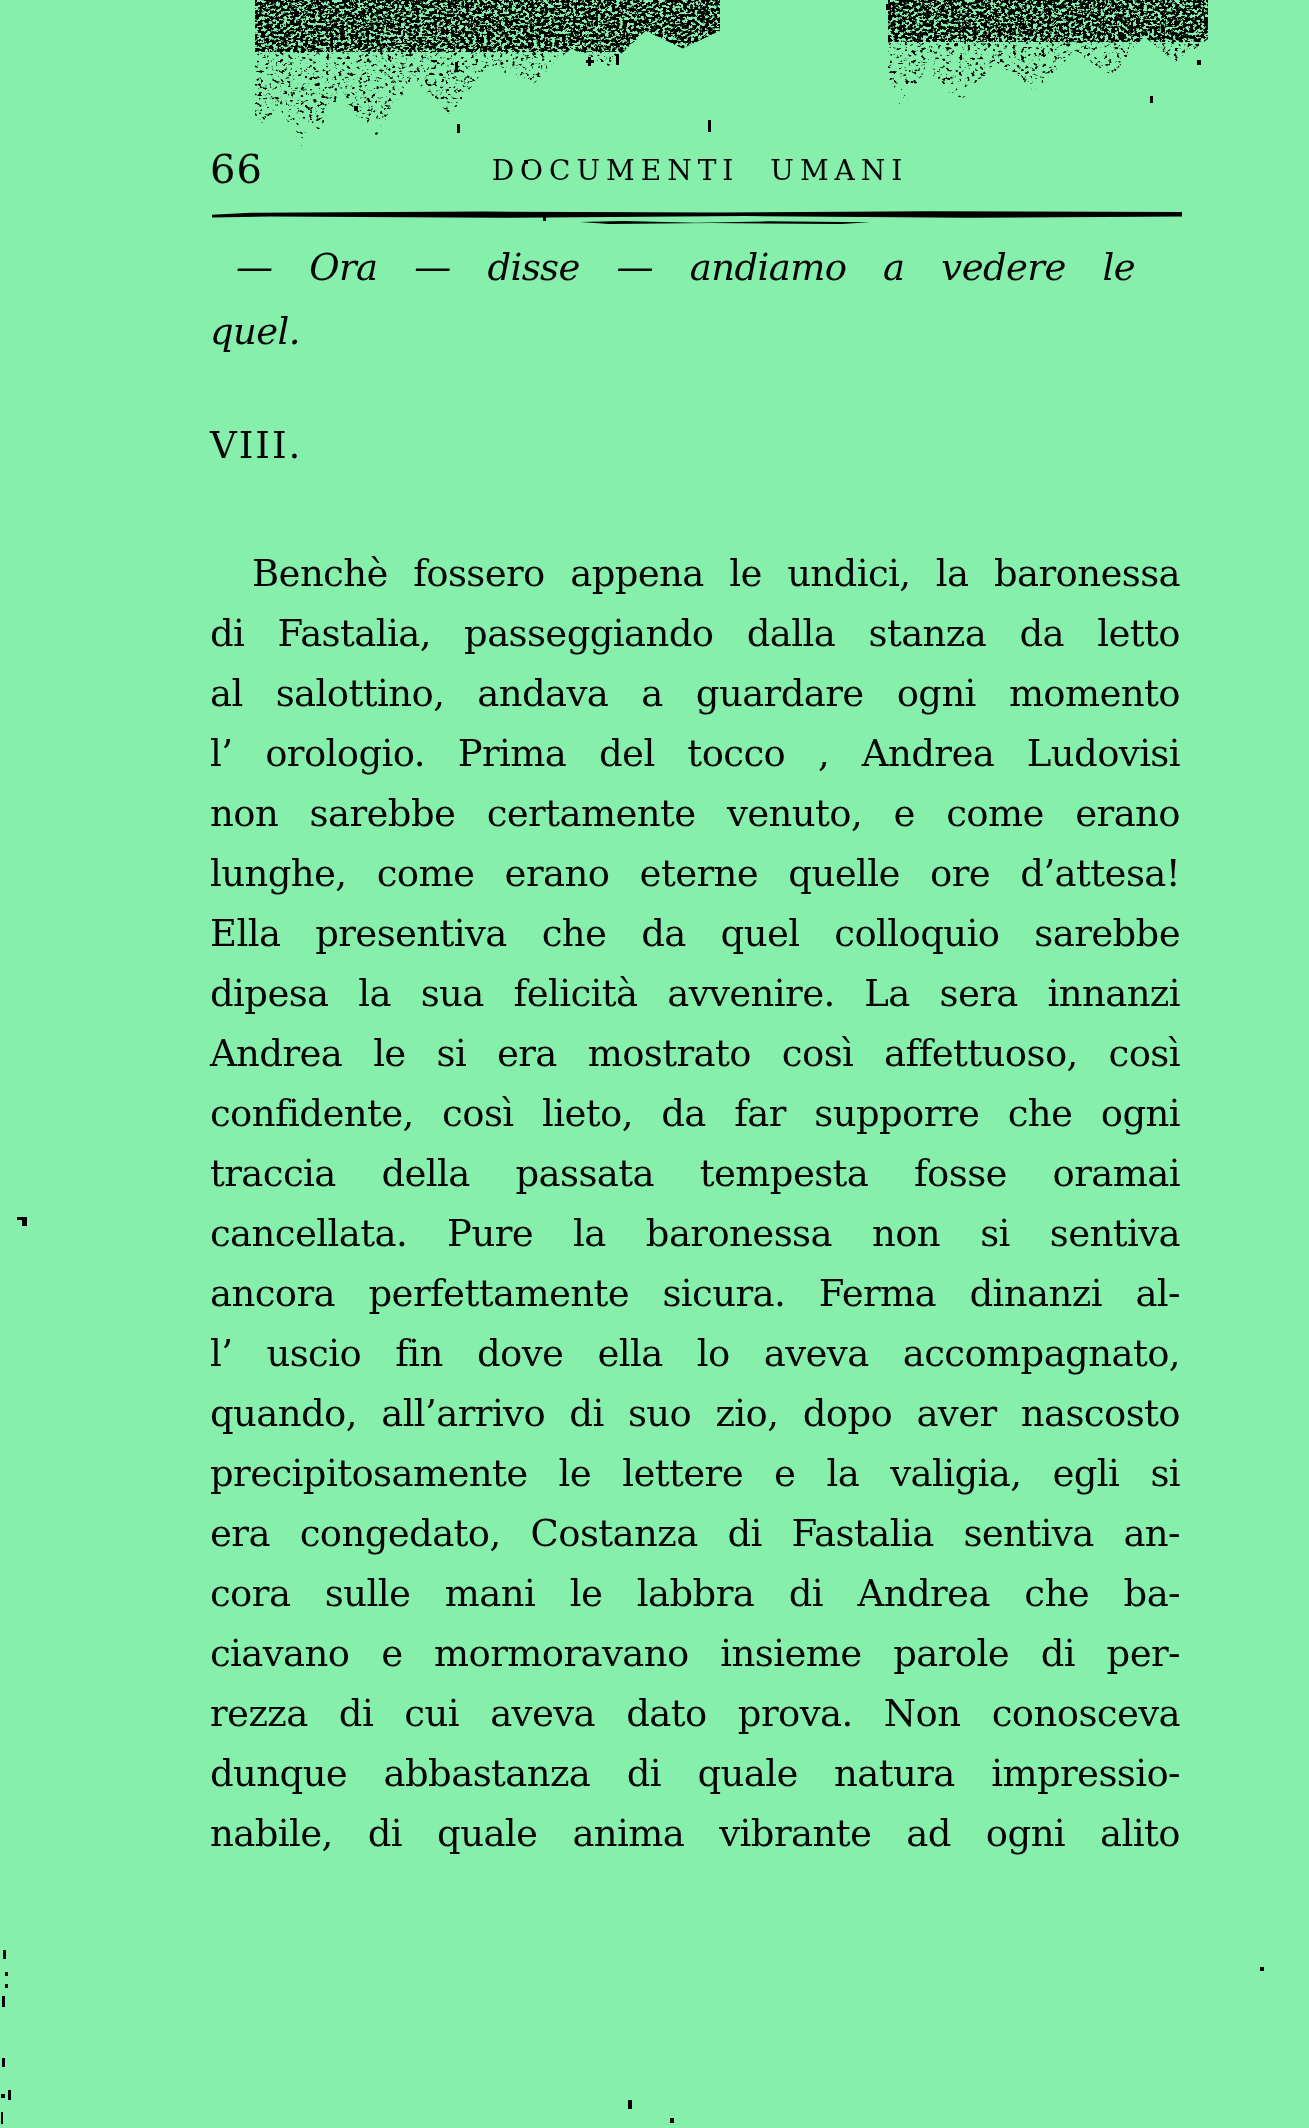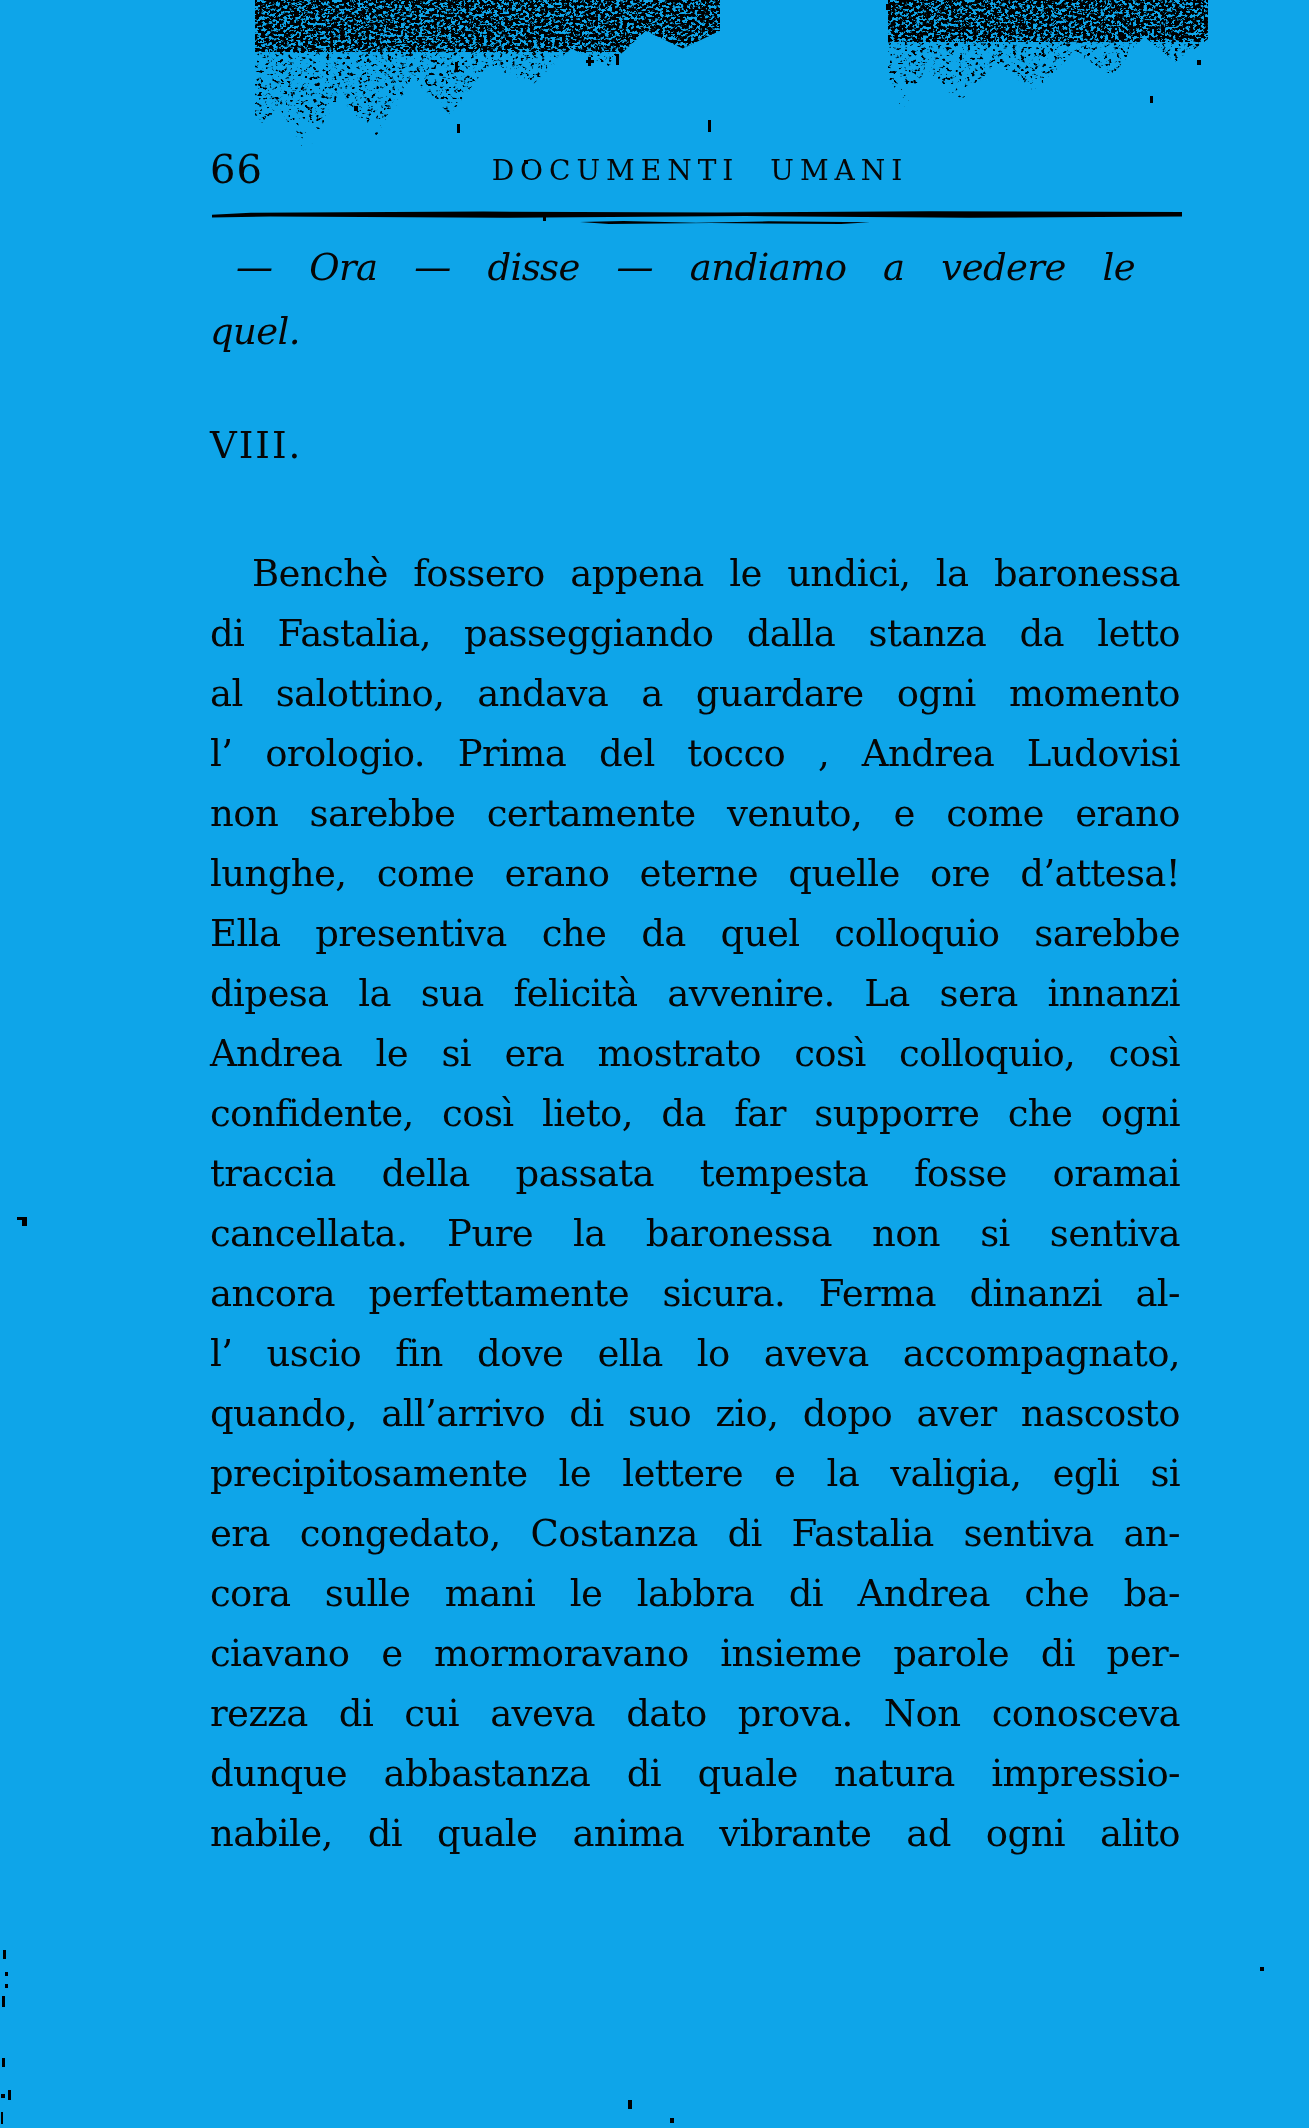--- a/index.html
+++ b/index.html
@@ -1,19 +1,19 @@
 <!DOCTYPE html>
 <html><head>
 <meta charset="utf-8">
 <style>
   html,body{margin:0;padding:0;background:#ffffff;}
   .page{
     position:relative;
     width:1309px;height:2128px;
-    background:#0ea5e9;
+    background:#86efac;
     color:#060606;
     font-family:"DejaVu Serif", serif;
     overflow:hidden;
   }
 
   
   .page-number{
     position:absolute;left:210px;top:146px;
     font-size:40px;letter-spacing:1px;
   }
@@ -121,21 +121,21 @@
 
   <div class="paragraph">
     <div class="pline first">Benchè fossero appena le undici, la baronessa</div>
     <div class="pline">di Fastalia, passeggiando dalla stanza da letto</div>
     <div class="pline">al salottino, andava a guardare ogni momento</div>
     <div class="pline">l’ orologio. Prima del tocco , Andrea Ludovisi</div>
     <div class="pline">non sarebbe certamente venuto, e come erano</div>
     <div class="pline">lunghe, come erano eterne quelle ore d’attesa!</div>
     <div class="pline">Ella presentiva che da quel colloquio sarebbe</div>
     <div class="pline">dipesa la sua felicità avvenire. La sera innanzi</div>
-    <div class="pline">Andrea le si era mostrato così colloquio, così</div>
+    <div class="pline">Andrea le si era mostrato così affettuoso, così</div>
     <div class="pline">confidente, così lieto, da far supporre che ogni</div>
     <div class="pline">traccia della passata tempesta fosse oramai</div>
     <div class="pline">cancellata. Pure la baronessa non si sentiva</div>
     <div class="pline">ancora perfettamente sicura. Ferma dinanzi al-</div>
     <div class="pline">l’ uscio fin dove ella lo aveva accompagnato,</div>
     <div class="pline">quando, all’arrivo di suo zio, dopo aver nascosto</div>
     <div class="pline">precipitosamente le lettere e la valigia, egli si</div>
     <div class="pline">era congedato, Costanza di Fastalia sentiva an-</div>
     <div class="pline">cora sulle mani le labbra di Andrea che ba-</div>
     <div class="pline">ciavano e mormoravano insieme parole di per-</div>

